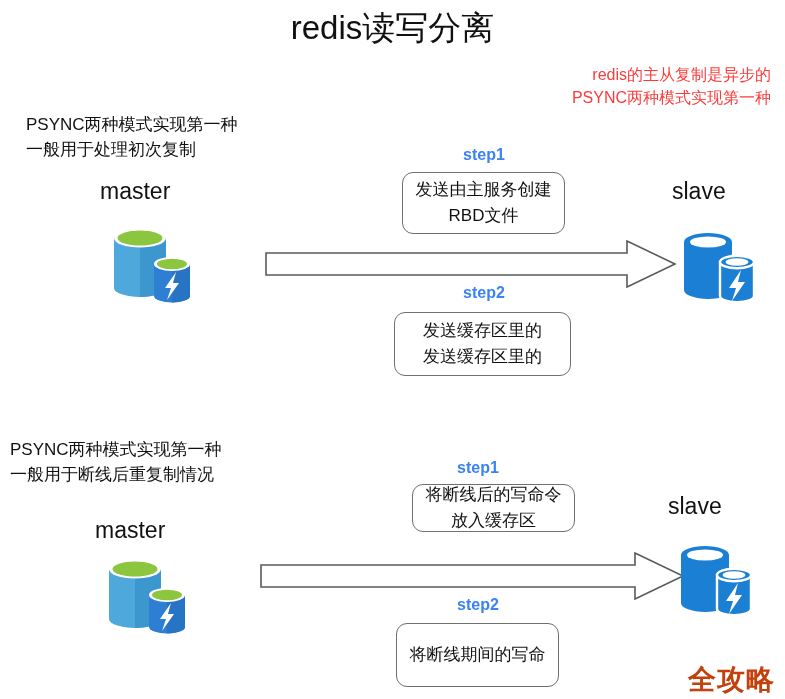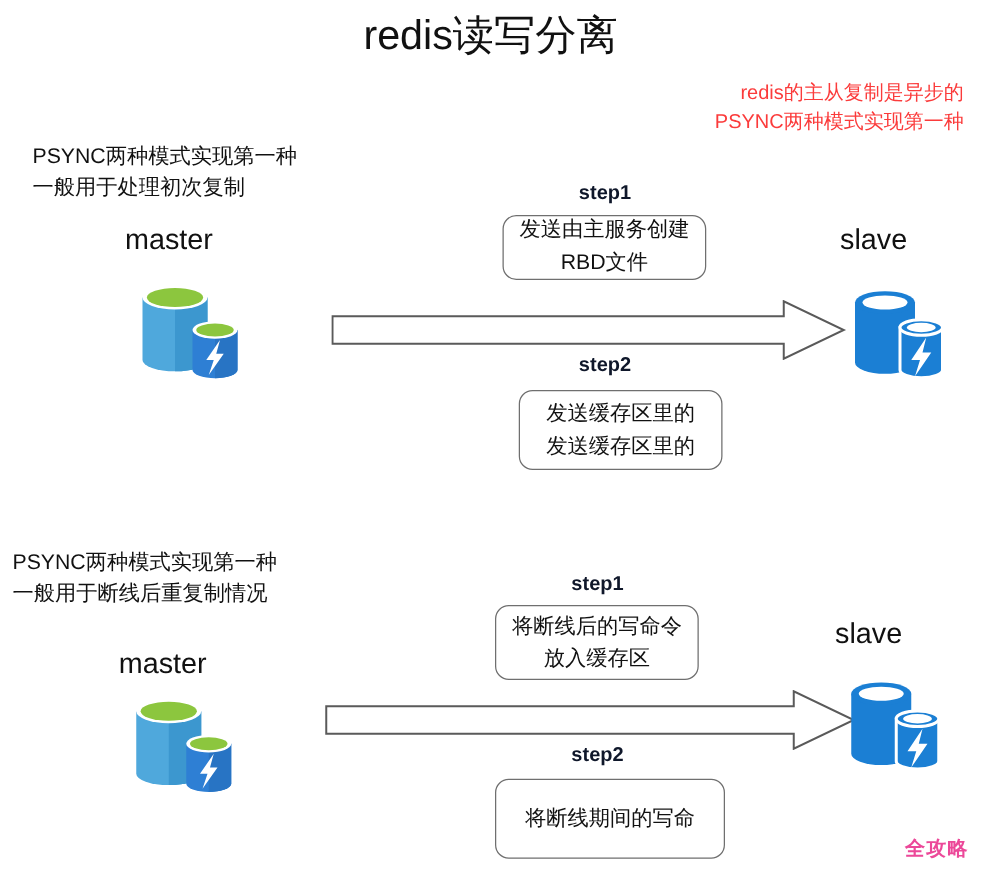--- a/index.html
+++ b/index.html
@@ -69,21 +69,21 @@
   #slave-label-1  { left: 672px; top: 177px; width: 100px; }
   #master-label-2 { left: 95px;  top: 516px; width: 120px; }
   #slave-label-2  { left: 668px; top: 492px; width: 100px; }
 
   
   .step-label {
     position: absolute;
     font-size: 16px;
     line-height: 20px;
     font-weight: 700;
-    color: #0f172a;
+    color: #3b82f6;
     text-align: center;
     white-space: nowrap;
   }
   #step1-label-1 { left: 424px; top: 145px; width: 120px; }
   #step2-label-1 { left: 424px; top: 283px; width: 120px; }
   #step1-label-2 { left: 418px; top: 458px; width: 120px; }
   #step2-label-2 { left: 418px; top: 595px; width: 120px; }
 
   
   .msg-box {
@@ -96,48 +96,48 @@
     flex-direction: column;
     align-items: center;
     justify-content: center;
     font-size: 17px;
     line-height: 26px;
     color: #111111;
     text-align: center;
     white-space: nowrap;
   }
   .msg-box div { margin: 0; }
-  #msg-1-1 { left: 402px; top: 172px; width: 163px; height: 52px; justify-content: flex-end; }
-  #msg-1-2 { left: 415px; top: 312px; width: 163px; height: 64px; }
-  #msg-2-1 { left: 396px; top: 484px; width: 163px; height: 60px; }
-  #msg-2-2 { left: 396px; top: 623px; width: 184px; height: 64px; }
+  #msg-1-1 { left: 402px; top: 172px; width: 163px; height: 62px; }
+  #msg-1-2 { left: 394px; top: 312px; width: 177px; height: 64px; }
+  #msg-2-1 { left: 412px; top: 484px; width: 163px; height: 48px; }
+  #msg-2-2 { left: 396px; top: 623px; width: 163px; height: 64px; }
 
   
   .block-arrow {
     position: absolute;
   }
   #arrow-1 { left: 265px; top: 240px; }
   #arrow-2 { left: 260px; top: 552px; }
 
   
   .db-icon { position: absolute; }
   #master-icon-1 { left: 110px; top: 222px; }
   #slave-icon-1  { left: 682px; top: 228px; }
   #master-icon-2 { left: 105px; top: 553px; }
   #slave-icon-2  { left: 679px; top: 541px; }
 
   
   .watermark {
     position: absolute;
     right: 10px;
     bottom: 7px;
-    font-size: 16px;
+    font-size: 28px;
     line-height: 24px;
     font-weight: 700;
-    color: #ec4899;
+    color: #c2410c;
     letter-spacing: 1px;
     white-space: nowrap;
   }
 </style>
 </head>
 <body>
 
 <div id="page">
 
   <div class="page-title">redis读写分离</div>

